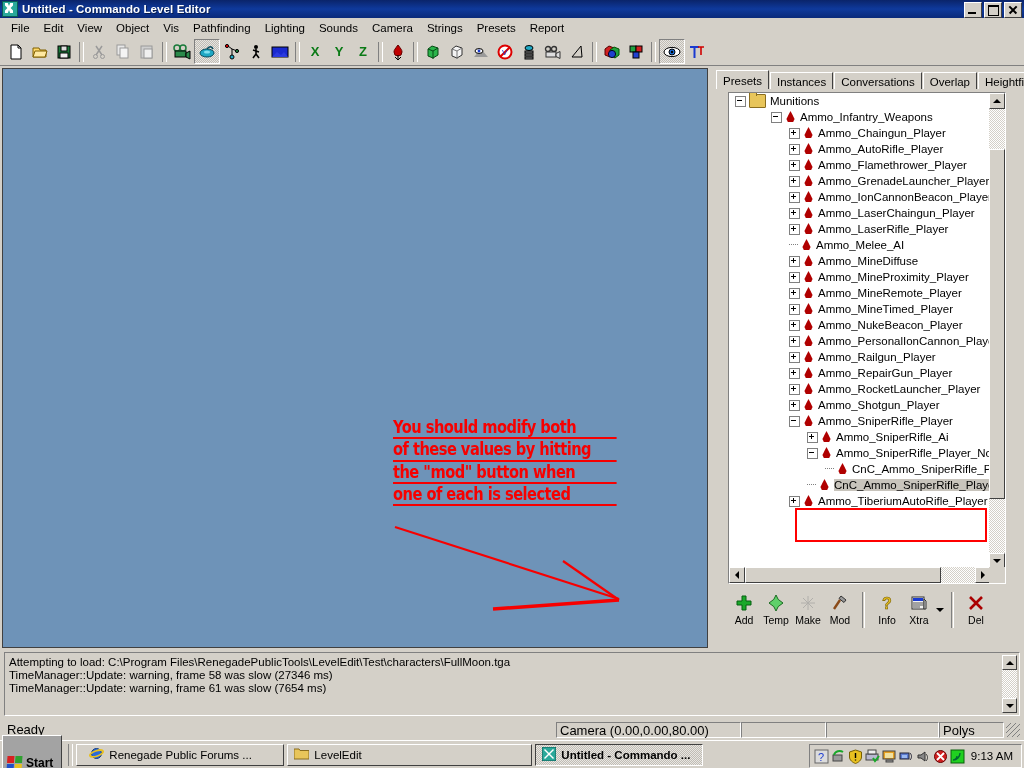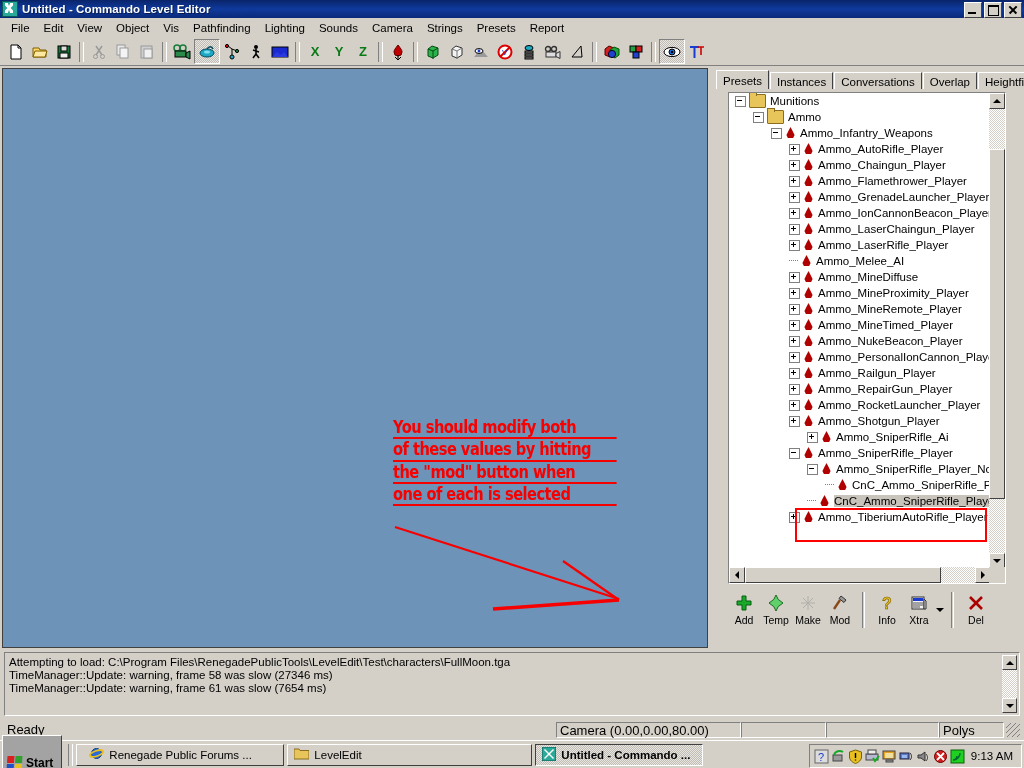--- a/index.html
+++ b/index.html
@@ -482,47 +482,41 @@
 
     <div class="tree-wrap">
       <div class="tree" id="tree">
           <div class="trow">
             <span class="indent" style="width: 6px;"></span>
             <span class="tog"></span>
             <span class="folder"></span>
             <span class="tlabel">Munitions</span>
           </div>
           <div class="trow">
-            <span class="indent" style="width: 24px;"></span>
-            <span class="tog"></span>
-            <span class="folder"></span>
-            <span class="tlabel">Ammo</span>
-          </div>
-          <div class="trow">
             <span class="indent" style="width: 42px;"></span>
             <span class="tog"></span>
             <span class="blood"></span>
             <span class="tlabel">Ammo_Infantry_Weapons</span>
           </div>
           <div class="trow">
             <span class="indent" style="width: 60px;"></span>
             <span class="tog plus"></span>
             <span class="blood"></span>
+            <span class="tlabel">Ammo_Chaingun_Player</span>
+          </div>
+          <div class="trow">
+            <span class="indent" style="width: 60px;"></span>
+            <span class="tog plus"></span>
+            <span class="blood"></span>
             <span class="tlabel">Ammo_AutoRifle_Player</span>
           </div>
           <div class="trow">
             <span class="indent" style="width: 60px;"></span>
             <span class="tog plus"></span>
             <span class="blood"></span>
-            <span class="tlabel">Ammo_Chaingun_Player</span>
-          </div>
-          <div class="trow">
-            <span class="indent" style="width: 60px;"></span>
-            <span class="tog plus"></span>
-            <span class="blood"></span>
             <span class="tlabel">Ammo_Flamethrower_Player</span>
           </div>
           <div class="trow">
             <span class="indent" style="width: 60px;"></span>
             <span class="tog plus"></span>
             <span class="blood"></span>
             <span class="tlabel">Ammo_GrenadeLauncher_Player</span>
           </div>
           <div class="trow">
             <span class="indent" style="width: 60px;"></span>
@@ -602,30 +596,30 @@
             <span class="blood"></span>
             <span class="tlabel">Ammo_RocketLauncher_Player</span>
           </div>
           <div class="trow">
             <span class="indent" style="width: 60px;"></span>
             <span class="tog plus"></span>
             <span class="blood"></span>
             <span class="tlabel">Ammo_Shotgun_Player</span>
           </div>
           <div class="trow">
+            <span class="indent" style="width: 60px;"></span>
+            <span class="tog"></span>
+            <span class="blood"></span>
+            <span class="tlabel">Ammo_SniperRifle_Player</span>
+          </div>
+          <div class="trow">
             <span class="indent" style="width: 78px;"></span>
             <span class="tog plus"></span>
             <span class="blood"></span>
             <span class="tlabel">Ammo_SniperRifle_Ai</span>
-          </div>
-          <div class="trow">
-            <span class="indent" style="width: 60px;"></span>
-            <span class="tog"></span>
-            <span class="blood"></span>
-            <span class="tlabel">Ammo_SniperRifle_Player</span>
           </div>
           <div class="trow">
             <span class="indent" style="width: 78px;"></span>
             <span class="tog"></span>
             <span class="blood"></span>
             <span class="tlabel">Ammo_SniperRifle_Player_Noc</span>
           </div>
           <div class="trow">
             <span class="indent" style="width: 96px;"></span>
             <span class="dots"></span>

